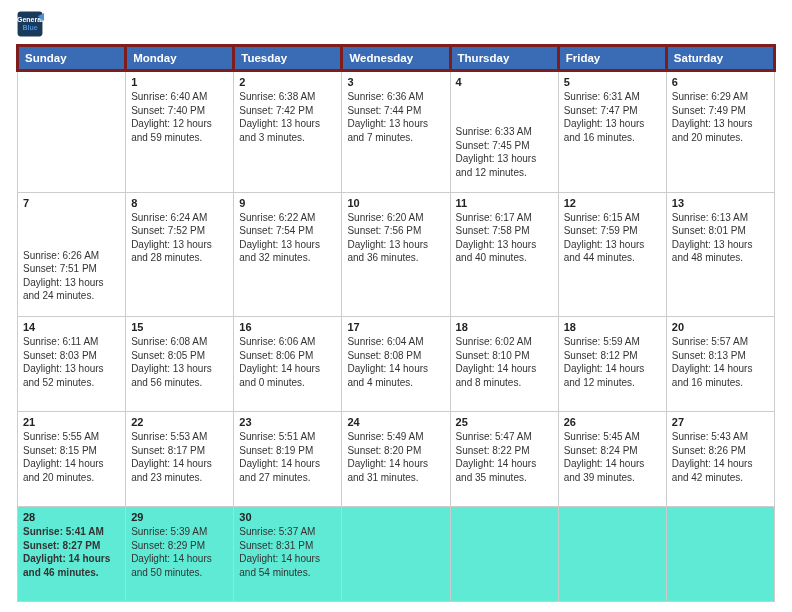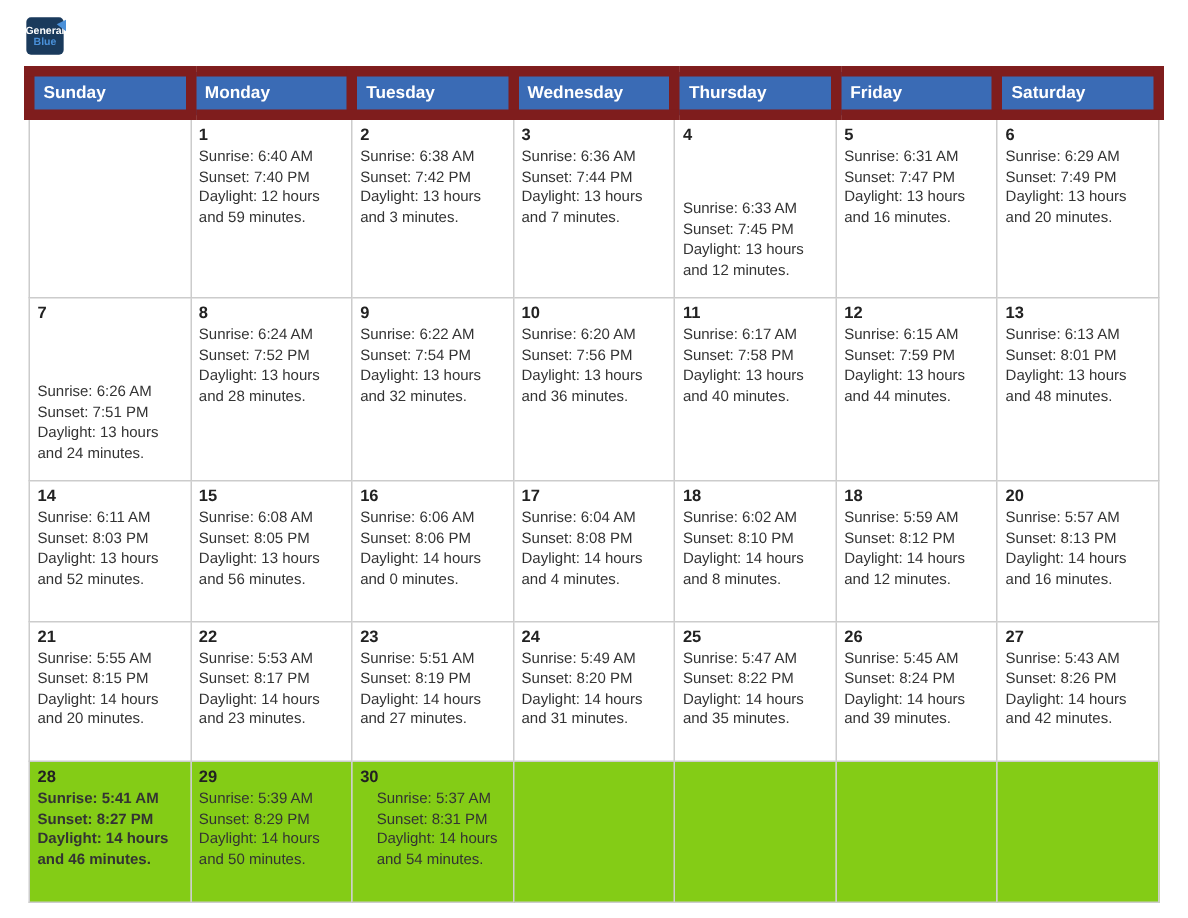--- a/index.html
+++ b/index.html
@@ -52,33 +52,33 @@
       flex: 1;
       table-layout: fixed;
     }
     .calendar-table thead tr th {
       background-color: #3a6bb5;
       color: #fff;
       font-size: 11.5px;
       font-weight: bold;
       padding: 5px 6px;
       text-align: left;
-      border: 7px solid #7f1d1d;
+      border: 3px solid #7f1d1d;
     }
     .calendar-table tbody tr td {
       border: 1px solid #ccc;
       vertical-align: top;
       padding: 4px 5px;
       font-size: 9.5px;
       color: #333;
       height: 88px;
       background: #fff;
     }
     .calendar-table tbody tr:last-child td {
-      background: #84cc16;
+      background: #5eead4;
     }
     .day-number {
       font-size: 11px;
       font-weight: bold;
       color: #222;
       display: block;
       margin-bottom: 2px;
     }
     .cell-text {
       font-size: 10px;
@@ -329,21 +329,21 @@
           </td>
           <td>
             <span class="day-number">29</span>
             <div class="cell-text" style="white-space: pre-line;">Sunrise: 5:39 AM
 Sunset: 8:29 PM
 Daylight: 14 hours
 and 50 minutes.</div>
           </td>
           <td>
             <span class="day-number">30</span>
-            <div class="cell-text" style="white-space: pre-line; margin-left: 11px;">Sunrise: 5:37 AM
+            <div class="cell-text" style="white-space: pre-line;">Sunrise: 5:37 AM
 Sunset: 8:31 PM
 Daylight: 14 hours
 and 54 minutes.</div>
           </td>
           <td class="empty-cell"></td>
           <td class="empty-cell"></td>
           <td class="empty-cell"></td>
           <td class="empty-cell"></td>
         </tr>
       </tbody>

